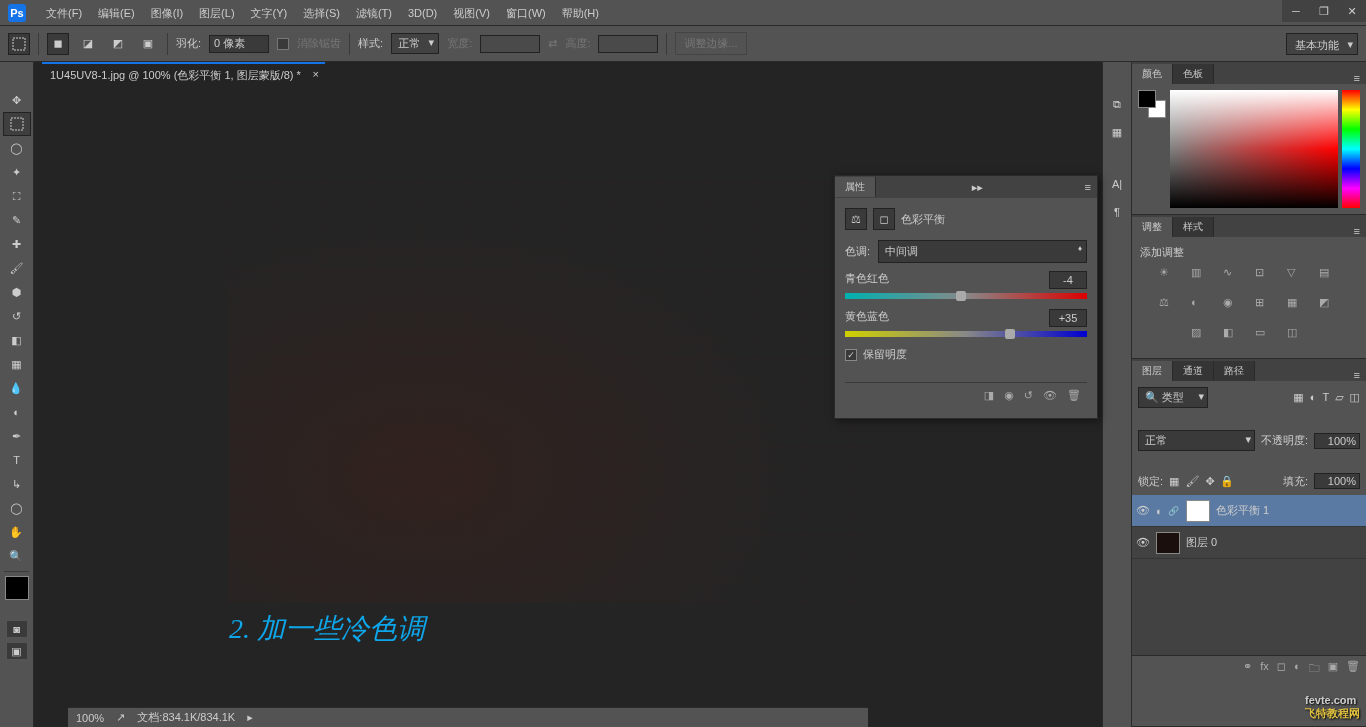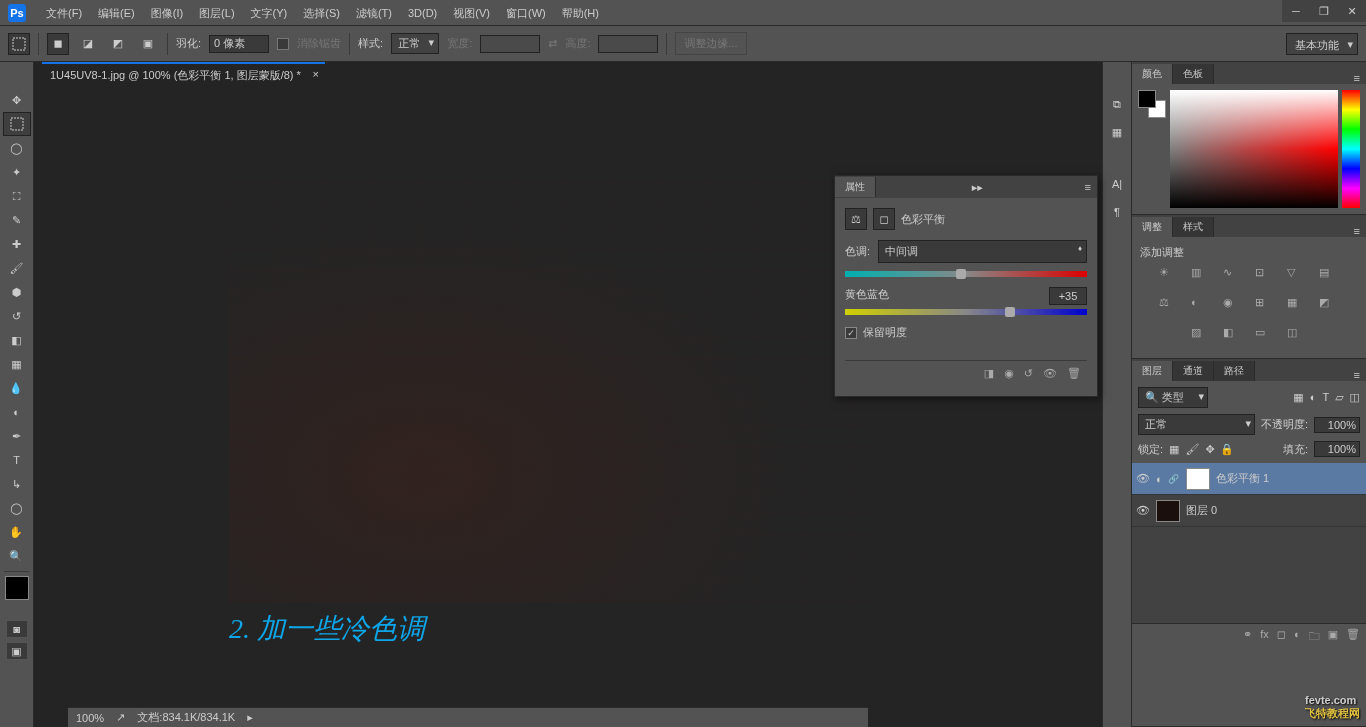--- a/index.html
+++ b/index.html
@@ -45,21 +45,21 @@
 .panel-menu{margin-left:auto;padding:0 6px;cursor:pointer}
 .color-picker{height:130px;display:flex;padding:6px;gap:4px}
 .fg-bg{width:28px;position:relative}
 .fg-sw{width:18px;height:18px;border:1px solid #888;background:#000;position:absolute;top:0;left:0;z-index:1}
 .bg-sw{width:18px;height:18px;border:1px solid #888;background:#fff;position:absolute;top:10px;left:10px}
 .gradient{flex:1;background:linear-gradient(to bottom,rgba(255,255,255,1),rgba(255,255,255,0) 50%,rgba(0,0,0,0) 50%,rgba(0,0,0,1)),linear-gradient(to right,#808080,#ff0000);position:relative}
 .hue-strip{width:18px;background:linear-gradient(to bottom,#f00,#ff0,#0f0,#0ff,#00f,#f0f,#f00)}
 .adj-body{padding:8px}
 .adj-icons{display:flex;flex-wrap:wrap;gap:12px;padding:6px 10px;justify-content:center}
 .adj-icon{width:20px;height:18px;cursor:pointer;color:#aaa}
-.layers-controls{padding:6px;display:flex;flex-direction:column;gap:6px}
+.layers-controls{padding:6px;display:flex;flex-direction:column;gap:22px}
 .layers-row{display:flex;align-items:center;gap:6px}
 .lyr-select{flex:1;background:#3a3a3a;border:1px solid #222;padding:2px 14px 2px 6px;position:relative}
 .lyr-select::after{content:"▾";position:absolute;right:3px}
 .lyr-icons{display:flex;gap:6px;margin-left:auto}
 .lyr-input{width:46px;background:#3a3a3a;border:1px solid #222;padding:1px 3px;text-align:right}
 .layer-list{background:#424242;min-height:160px}
 .layer-item{display:flex;align-items:center;height:32px;border-bottom:1px solid #353535;padding:0 4px;gap:6px}
 .layer-item.sel{background:#5a7aa3}
 .eye{width:14px;cursor:pointer}
 .thumb{width:24px;height:22px;border:1px solid #888;background:#fff}
@@ -193,20 +193,25 @@
         <div class="props-icons">
           <div class="props-ico">⚖</div>
           <div class="props-ico">◻</div>
           <span style="align-self:center">色彩平衡</span>
         </div>
         <div class="props-row">
           <span>色调:</span>
           <div class="props-select">中间调</div>
         </div>
         <div class="slider-group">
+          <div class="slider-labels">
+              <span>青色</span>
+              <span>红色</span>
+              <input class="slider-val" value="-4" style="">
+            </div>
           <div class="slider-track s1">
               <div class="slider-handle" style="left:48%"></div>
             </div>
         </div>
         <div class="slider-group">
           <div class="slider-labels">
               <span>黄色</span>
               <span>蓝色</span>
               <input class="slider-val" value="+35" style="">
             </div>

